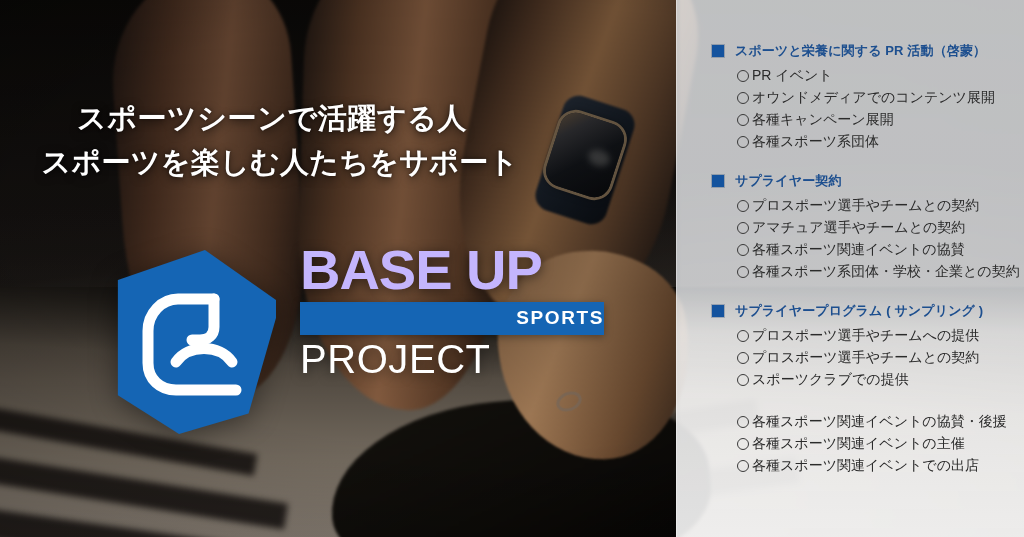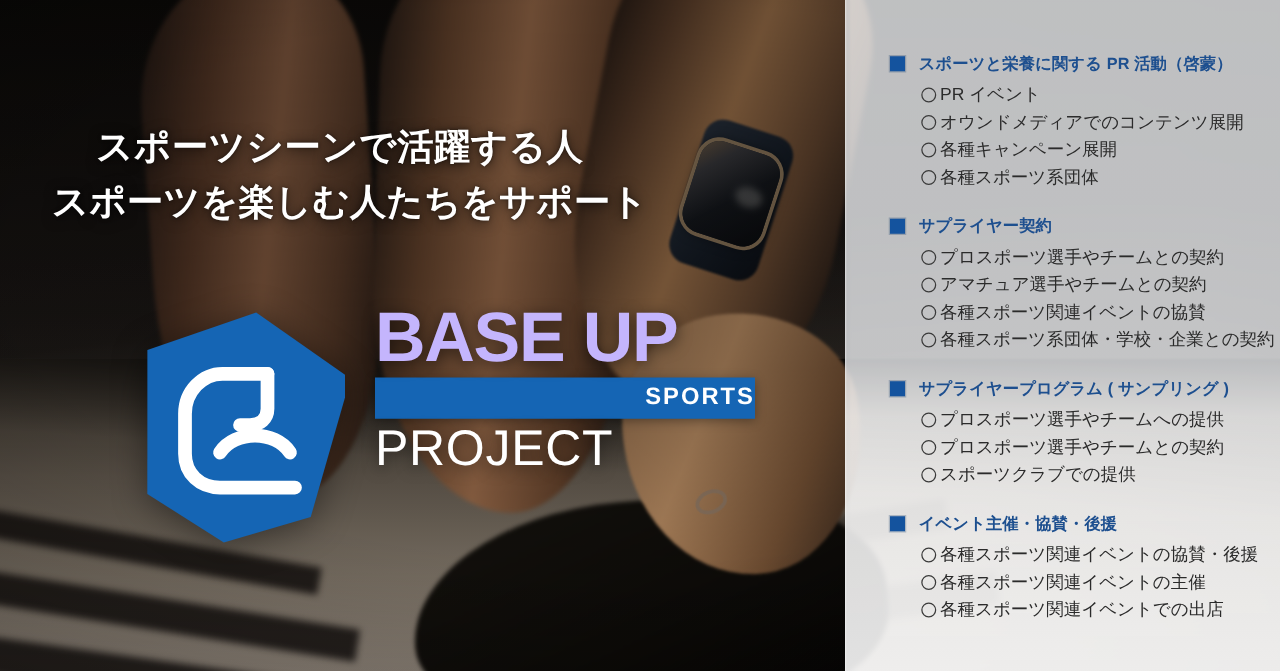--- a/index.html
+++ b/index.html
@@ -309,24 +309,20 @@
               <span class="ring-ic"></span>
               <span>プロスポーツ選手やチームとの契約</span>
             </li>
             <li>
               <span class="ring-ic"></span>
               <span>スポーツクラブでの提供</span>
             </li>
           </ul>
         </section>
         <section class="group">
-          <div class="group-head">
-            <span class="bullet-sq"></span>
-            <span class="group-title">イベント主催・協賛・後援</span>
-          </div>
           <ul class="group-items">
             <li>
               <span class="ring-ic"></span>
               <span>各種スポーツ関連イベントの協賛・後援</span>
             </li>
             <li>
               <span class="ring-ic"></span>
               <span>各種スポーツ関連イベントの主催</span>
             </li>
             <li>

